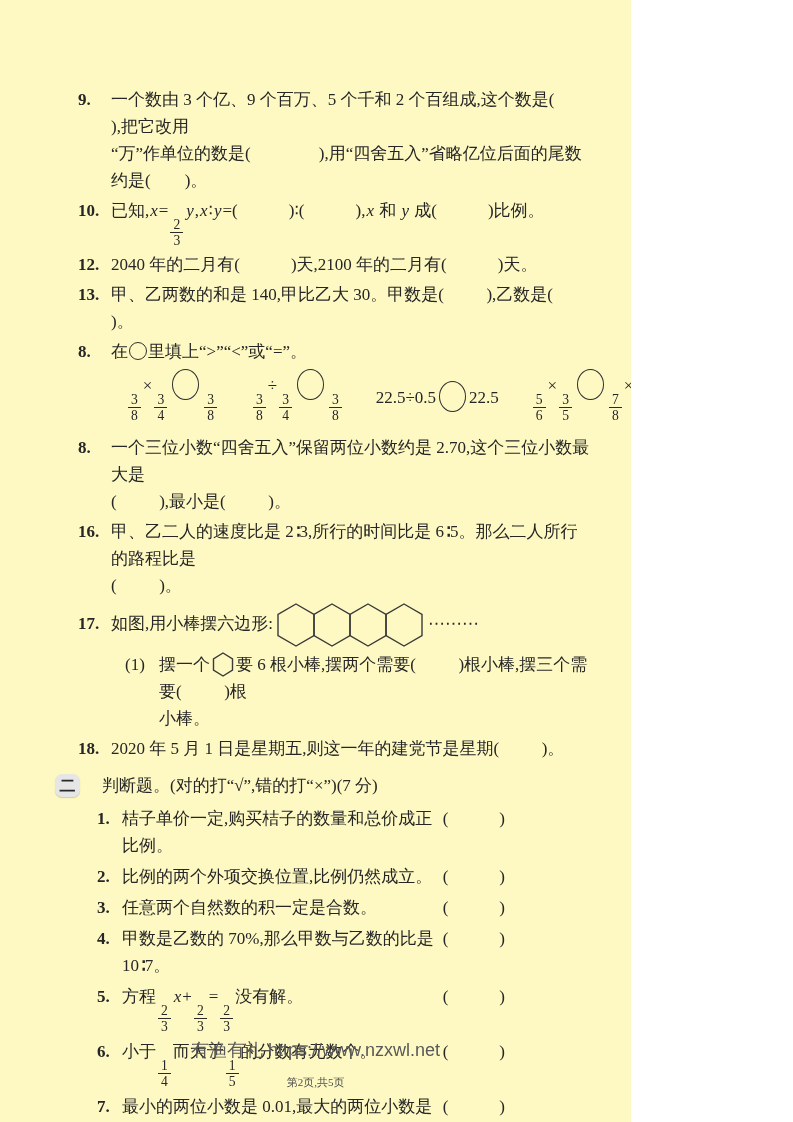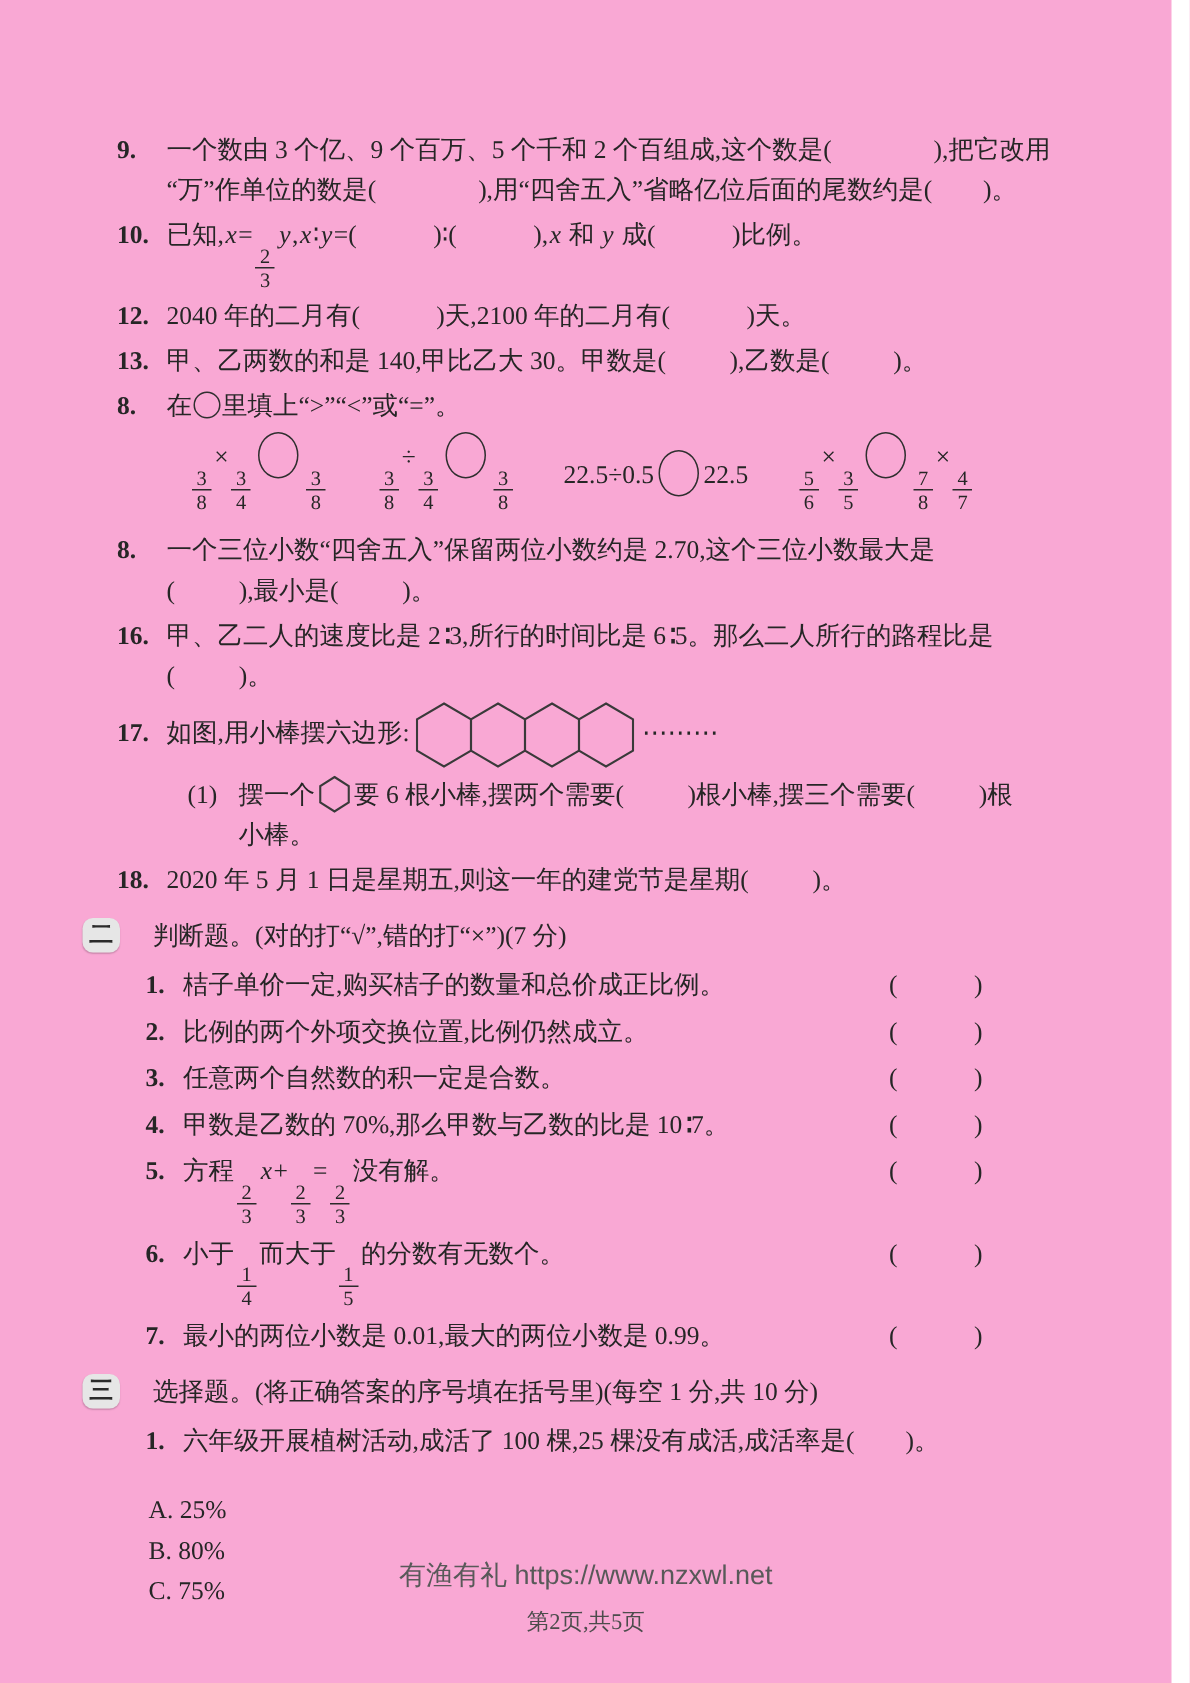--- a/index.html
+++ b/index.html
@@ -1,21 +1,21 @@
 <!DOCTYPE html>
 <html><head>
 <meta charset="utf-8">
 <style>
   html,body{margin:0;padding:0;background:#ffffff;}
   .page{
     position:relative;
-    width:781px;height:1122px;
+    width:631px;height:1122px;
     box-sizing:border-box;
     padding:86px 40px 0 55px;
-    background:#f9a8d4;
+    background:#fef9c3;
     overflow:hidden;
     font-family:"Liberation Serif","DejaVu Serif",serif;
     font-size:17px;
     line-height:27px;
     color:#262626;
   }
   
   .fill{margin-left:23px;}
   .q{
     padding-left:33px;text-indent:-33px;
@@ -72,21 +72,21 @@
   .var{font-style:italic;padding:0 1px;}
   svg.hexchain{vertical-align:middle;margin:0 4px;}
   svg.hex-sm{vertical-align:-7px;margin:0 2px;}
   svg polygon{fill:none;stroke:#3a3a3a;stroke-width:1.4;}
   
   .footer{position:absolute;left:0;right:0;bottom:26px;text-align:center;}
   .footer-site{
     font-family:"Liberation Sans","DejaVu Sans",sans-serif;
     font-size:18px;color:#595959;margin-bottom:5px;
   }
-  .footer-page{font-size:15px;color:#4c4c4c;}
+  .footer-page{font-size:11px;color:#4c4c4c;}
 </style>
 </head>
 <body>
 
 <div class="page">
 
   <div class="fill">
     <div class="q"><span class="qnum">9.</span><span>一个数由 3 个亿、9 个百万、5 个千和 2 个百组成,这个数是(                ),把它改用
 “万”作单位的数是(                ),用“四舍五入”省略亿位后面的尾数约是(        )。</span></div>
     <div class="q"><span class="qnum">10.</span><span>已知,<i class="var">x</i>=<span class="frac"><span class="fn">2</span><span class="fd">3</span></span><i class="var">y</i>,<i class="var">x</i>∶<i class="var">y</i>=(            )∶(            ),<i class="var">x</i> 和 <i class="var">y</i> 成(            )比例。</span></div>

